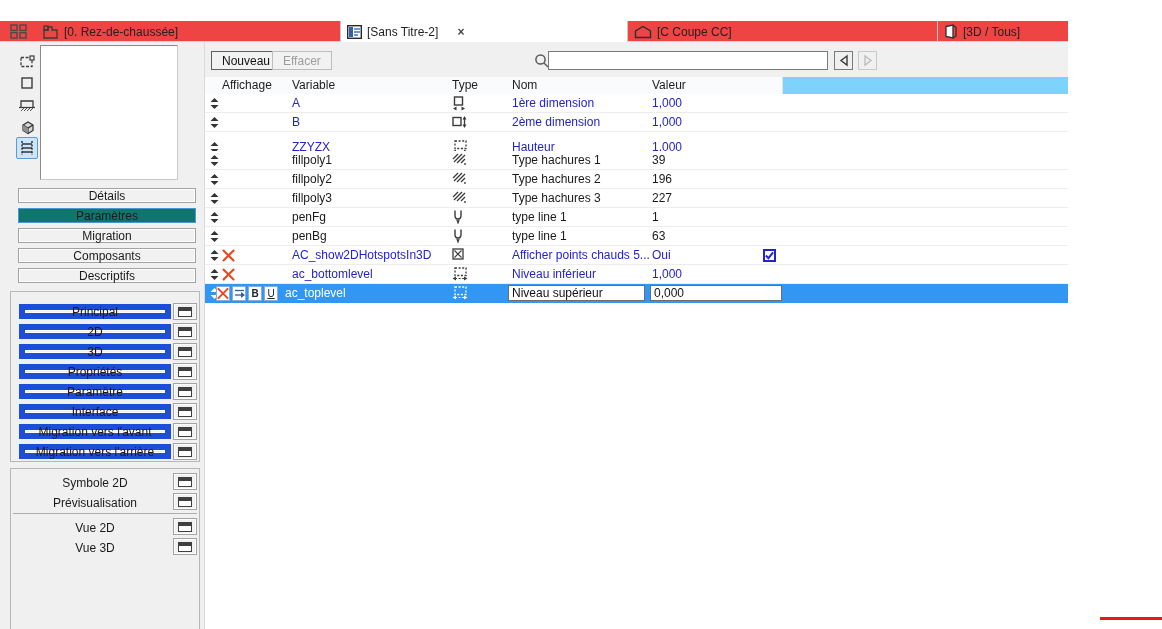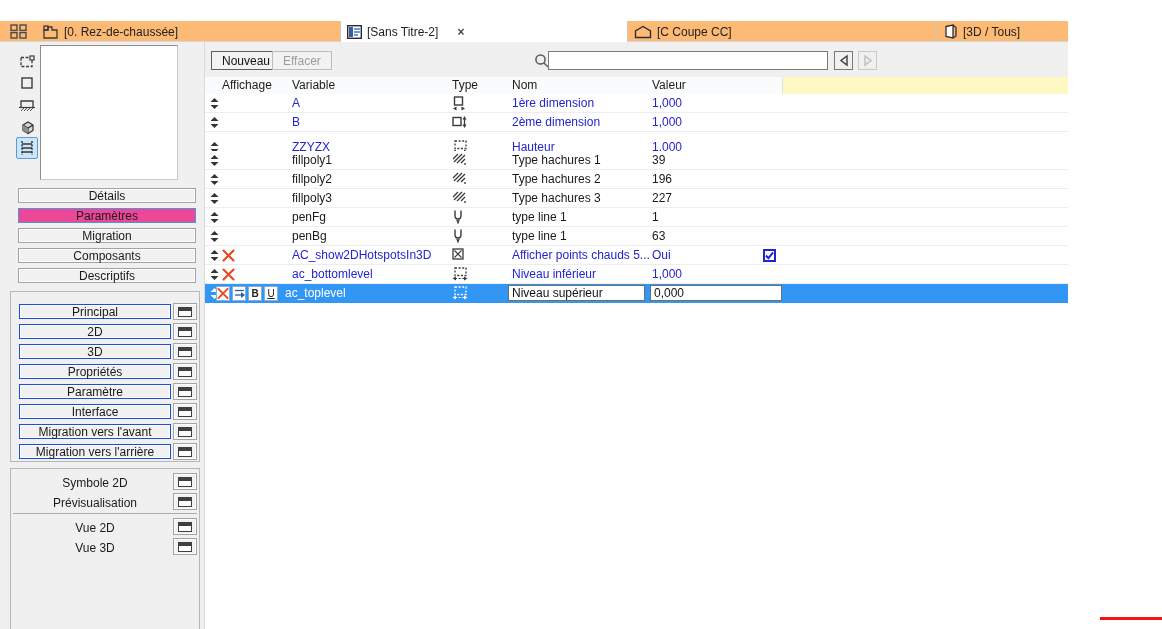--- a/index.html
+++ b/index.html
@@ -1,57 +1,57 @@
 <!DOCTYPE html>
 <html><head>
 <meta charset="utf-8">
 <style>
   * { margin:0; padding:0; box-sizing:border-box; }
   html,body { width:1162px; height:629px; background:#fff; font-family:"Liberation Sans",sans-serif; font-size:12px; color:#1a1a1a; overflow:hidden; }
   #stage { position:relative; width:1162px; height:629px; background:#fff; }
 
   
-  #tabbar { position:absolute; left:0; top:21px; width:1068px; height:21px; background:#fdba74; border-bottom:1px solid #d6d6d6; display:flex; }
+  #tabbar { position:absolute; left:0; top:21px; width:1068px; height:21px; background:#ef4444; border-bottom:1px solid #d6d6d6; display:flex; }
   .quadbtn { width:36px; height:21px; display:flex; align-items:center; justify-content:center; }
   .tab { height:21px; display:flex; align-items:center; gap:5px; padding:0 10px 0 6px; border-right:1px solid #c9c9c9; color:#222; white-space:nowrap; }
   .tab.active { background:#fff; border-right:1px solid #c9c9c9; }
   .tab .close { margin-left:14px; font-weight:bold; color:#444; font-size:12px; line-height:12px; }
 
   
   #winbody { position:absolute; left:0; top:42px; width:1068px; height:587px; background:#fff; border-right:1px solid #e3e3e3; }
 
   
   #sidebar { position:absolute; left:0; top:0; width:205px; height:587px; background:#f0f0f0; border-right:1px solid #dadada; }
   .stripicon { position:absolute; left:16px; width:22px; height:18px; display:flex; align-items:center; justify-content:center; color:#3c3c3c; }
   .stripicon.sel { background:#cde6f7; border:1px solid #5b9bd3; border-radius:2px; }
   #preview { position:absolute; left:40px; top:3px; width:138px; height:135px; background:#fff; border:1px solid #8c8c8c; border-right-color:#c9c9c9; border-bottom-color:#c9c9c9; }
   .sbtn { position:absolute; left:18px; width:178px; height:15px; background:#f1f1f1; border:1px solid #a3a3a3; box-shadow:inset 0 0 0 1px #fdfdfd; display:flex; align-items:center; justify-content:center; color:#1a1a1a; }
-  .sbtn.sel { background:#ec4899; border-color:#4f95d0; box-shadow:none; }
+  .sbtn.sel { background:#0f766e; border-color:#4f95d0; box-shadow:none; }
   .groupbox { position:absolute; left:10px; width:190px; border:1px solid #b7b7b7; }
   .grouplabel { position:absolute; left:8px; top:-7px; background:#f0f0f0; padding:0 4px; color:#1a1a1a;margin-top:40px; }
-  .scriptbtn { position:absolute; left:8px; width:152px; height:15px; background:#f1f1f1; border:1px solid #1d4ed8; box-shadow:inset 0 0 0 1px #fdfdfd; display:flex; align-items:center; justify-content:center; }
+  .scriptbtn { position:absolute; left:8px; width:152px; height:15px; background:#f1f1f1; border:6px solid #1d4ed8; box-shadow:inset 0 0 0 1px #fdfdfd; display:flex; align-items:center; justify-content:center; }
   .winbtn { position:absolute; left:162px; width:24px; height:17px; background:#f1f1f1; border:1px solid #a3a3a3; box-shadow:inset 0 0 0 1px #fdfdfd; display:flex; align-items:center; justify-content:center; }
   .winglyph { width:14px; height:10px; border:1px solid #3f3f3f; background:#fff; position:relative; }
   .winglyph::before { content:""; position:absolute; left:0; top:0; width:100%; height:3px; background:#3f3f3f; }
   .plainlabel { position:absolute; left:8px; width:152px; text-align:center; color:#1a1a1a; }
   .separator { position:absolute; left:2px; width:184px; height:1px; background:#adadad; }
 
   
   #main { position:absolute; left:205px; top:0; width:863px; height:587px; background:#f0f0f0; }
   .toolbtn { position:absolute; top:9px; height:19px; background:#f2f2f2; display:flex; align-items:center; justify-content:center; padding:0 10px; }
   #btn-nouveau { left:6px; border:1px solid #5f5f5f; color:#111; }
   #btn-effacer { left:67px; border:1px solid #bdbdbd; color:#9c9c9c; }
   #searchwrap { position:absolute; left:329px; top:9px; height:19px; display:flex; align-items:center; }
   #searchbox { position:absolute; left:343px; top:9px; width:280px; height:19px; border:1px solid #7a7a7a; background:#fff; font-family:"Liberation Sans",sans-serif; font-size:12px; padding:0 4px; outline:none; }
   .navbtn { position:absolute; top:9px; width:19px; height:19px; display:flex; align-items:center; justify-content:center; background:#f0f0f0; }
   #nav-prev { left:629px; border:1px solid #7a7a7a; }
   #nav-next { left:653px; border:1px solid #c9c9c9; }
 
   
-  #thead { position:absolute; left:0; top:35px; width:863px; height:17px; background:#fef9c3; }
+  #thead { position:absolute; left:0; top:35px; width:863px; height:17px; background:#7dd3fc; }
   #theadband { position:absolute; left:0; top:0; width:578px; height:17px; background:#fafbfc; border-right:1px solid #e2e2e2; }
   .hcell { position:absolute; top:1px; color:#1c1c1c; }
   #tbody { position:absolute; left:0; top:52px; width:863px; height:535px; background:#fff; }
   .row { position:absolute; left:0; width:863px; height:19px; border-bottom:1px solid #ededed; background:#fff; }
   .row.selected { background:#3296f5; border-bottom:1px solid #3296f5; }
   .cell { position:absolute; top:2px; white-space:nowrap; overflow:hidden; }
   .link { color:#2323cf; }
   .plain { color:#1a1a1a; }
   .selected .cell { color:#fff; }
   .handle { position:absolute; left:5px; top:4px; width:9px; height:11px; color:#333; }

